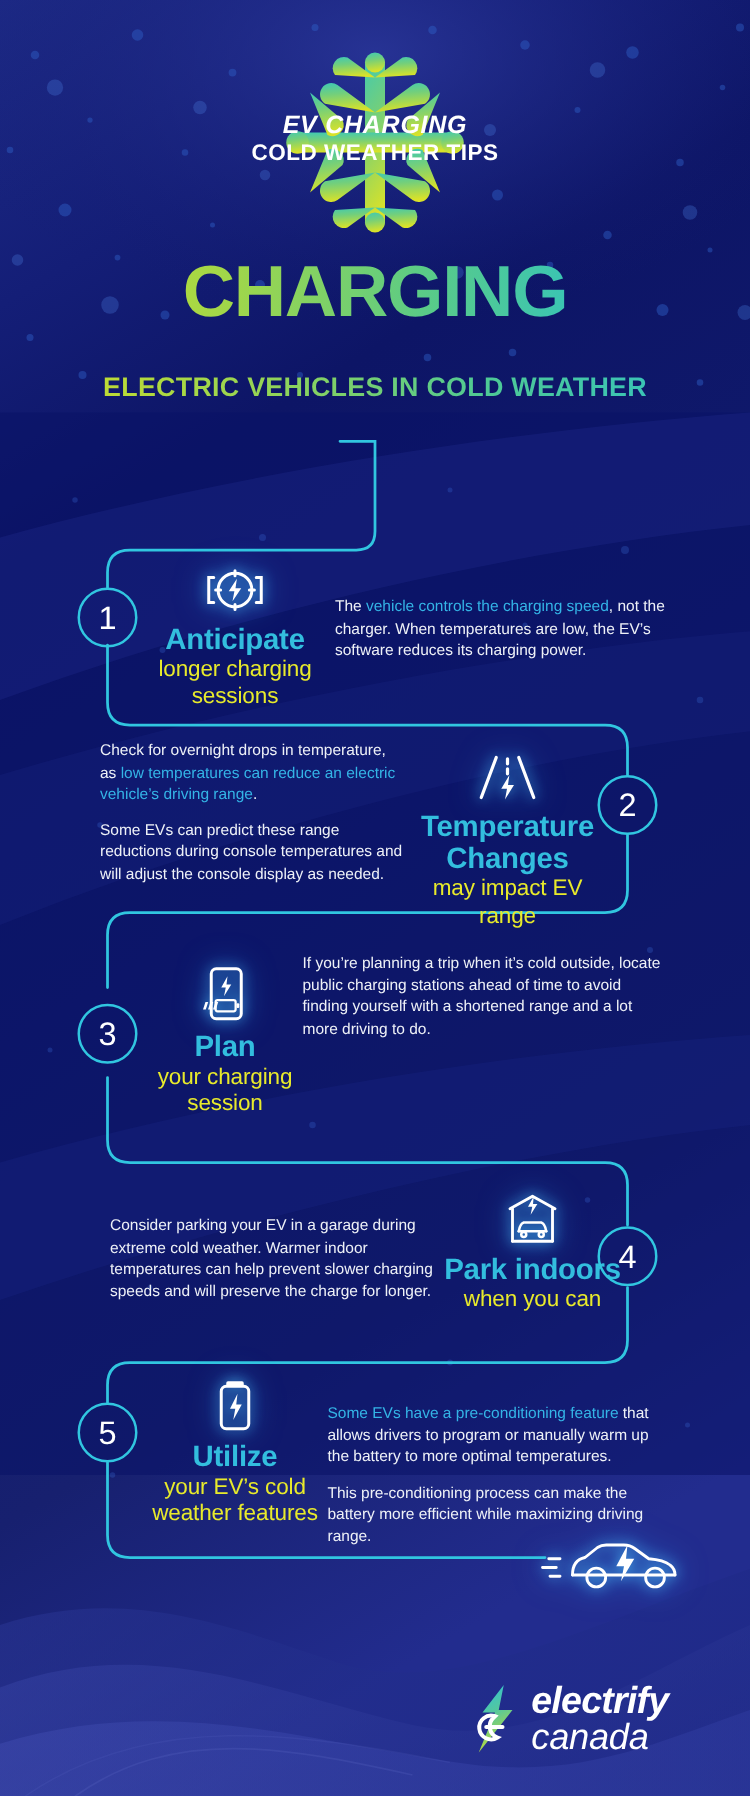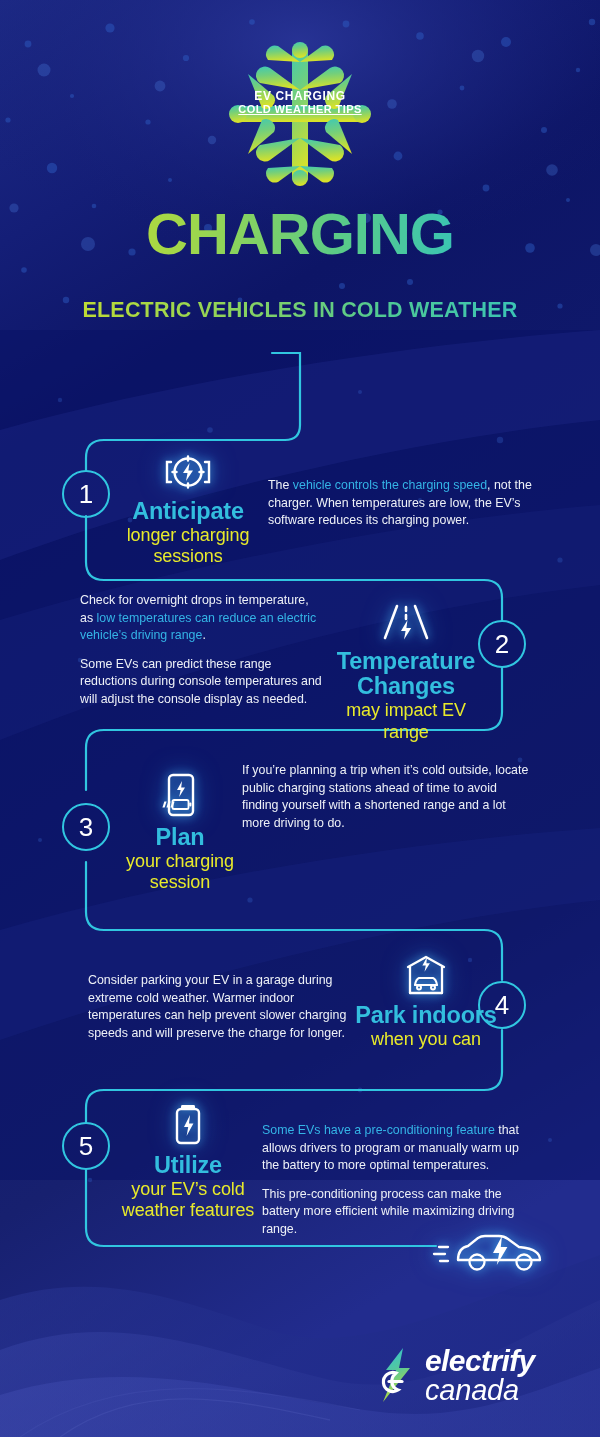--- a/index.html
+++ b/index.html
@@ -13,25 +13,25 @@
   .content { position:relative; z-index:5; width:600px; height:1437px; }
 
   
   .header { position:absolute; top:0; left:0; width:600px; height:340px; }
   .snowflake-wrap { position:absolute; left:0; right:0; top:34px; height:160px; display:flex; justify-content:center; }
   .logo-badge {
     position:absolute; left:0; right:0; top:90px; text-align:center;
     color:#ffffff;
   }
   .logo-badge .l1 {
-    font-size:12px; font-weight:bold; letter-spacing:.6px;
+    font-size:20px; font-weight:bold; font-style:italic; letter-spacing:.6px;
     line-height:1.05;
   }
   .logo-badge .l2 {
-    font-size:11px; font-weight:600; letter-spacing:.4px; line-height:1.25;text-decoration:underline;
+    font-size:18px; font-weight:600; letter-spacing:.4px; line-height:1.25;
   }
   .main-title {
     position:absolute; left:0; right:0; top:205px; text-align:center;
     font-size:58px; font-weight:bold; letter-spacing:-1px; line-height:1;
     background:linear-gradient(90deg,#d7e021 0%,#9ed64c 32%,#5bcb86 56%,#37c4b8 78%,#29bcd6 100%);
     -webkit-background-clip:text; background-clip:text; color:transparent;
     -webkit-text-fill-color:transparent;
   }
   .sub-title {
     position:absolute; left:0; right:0; top:298px; text-align:center;

